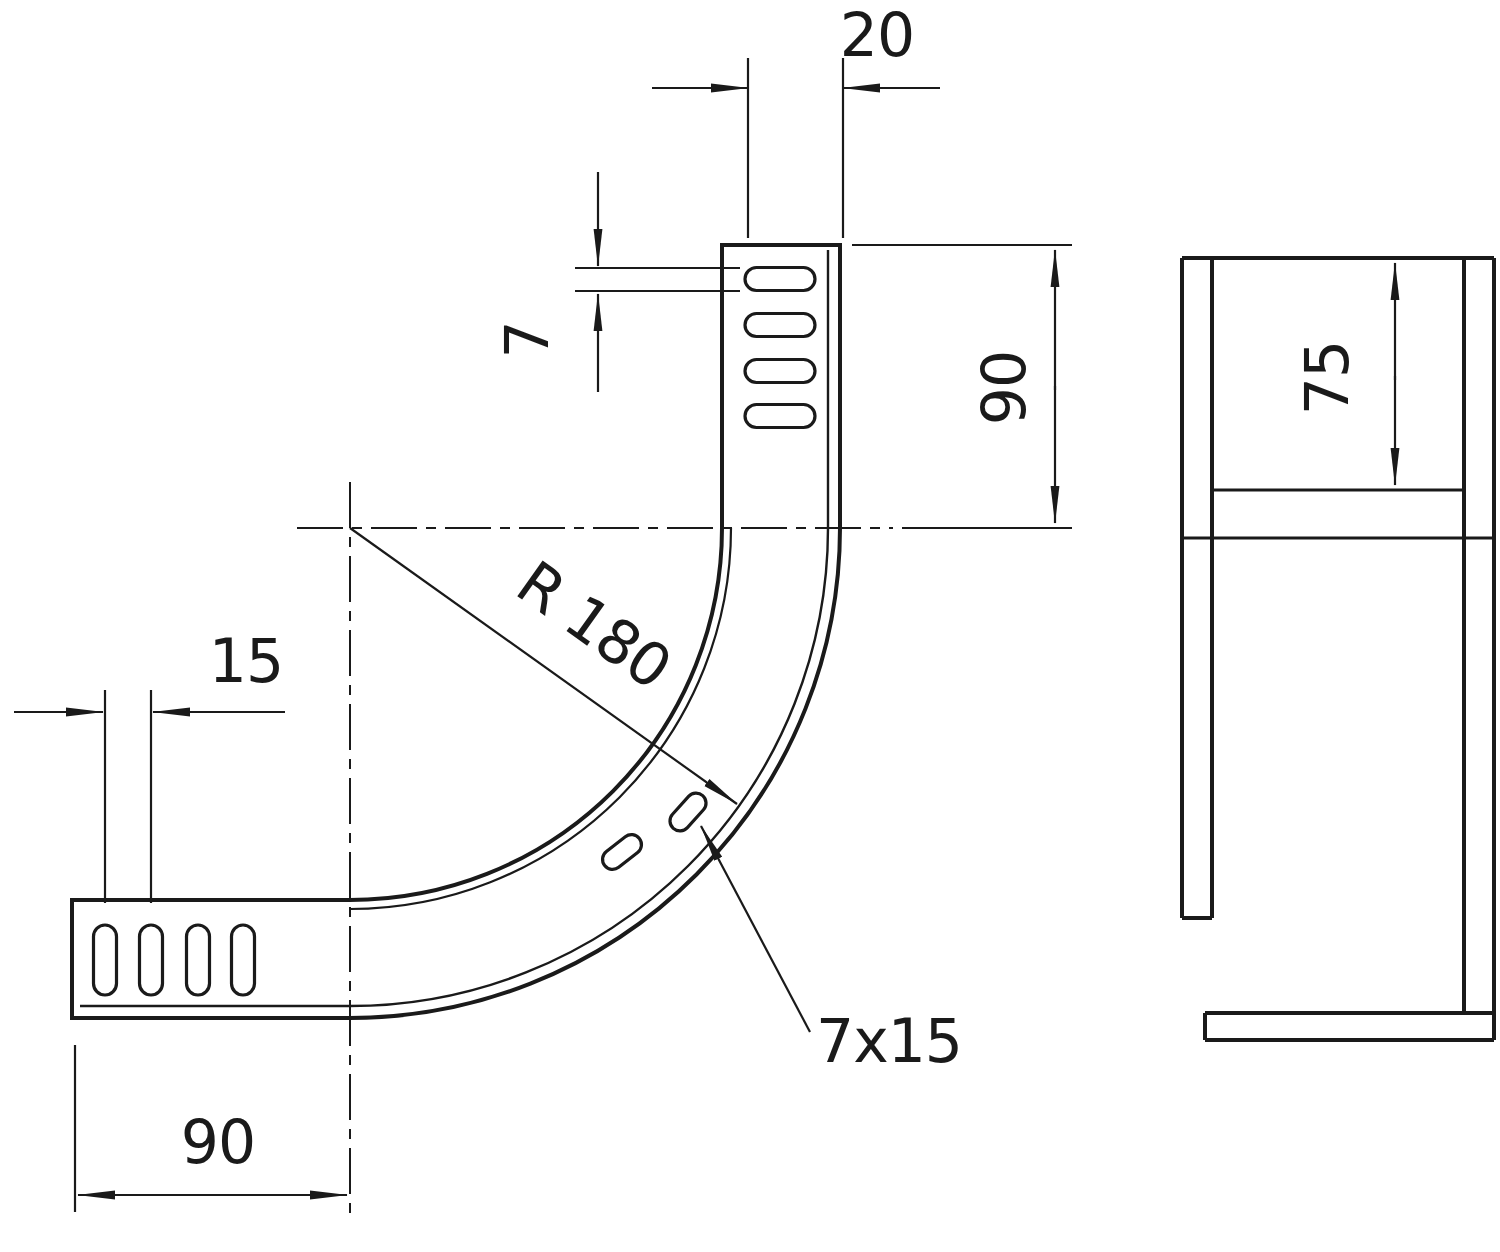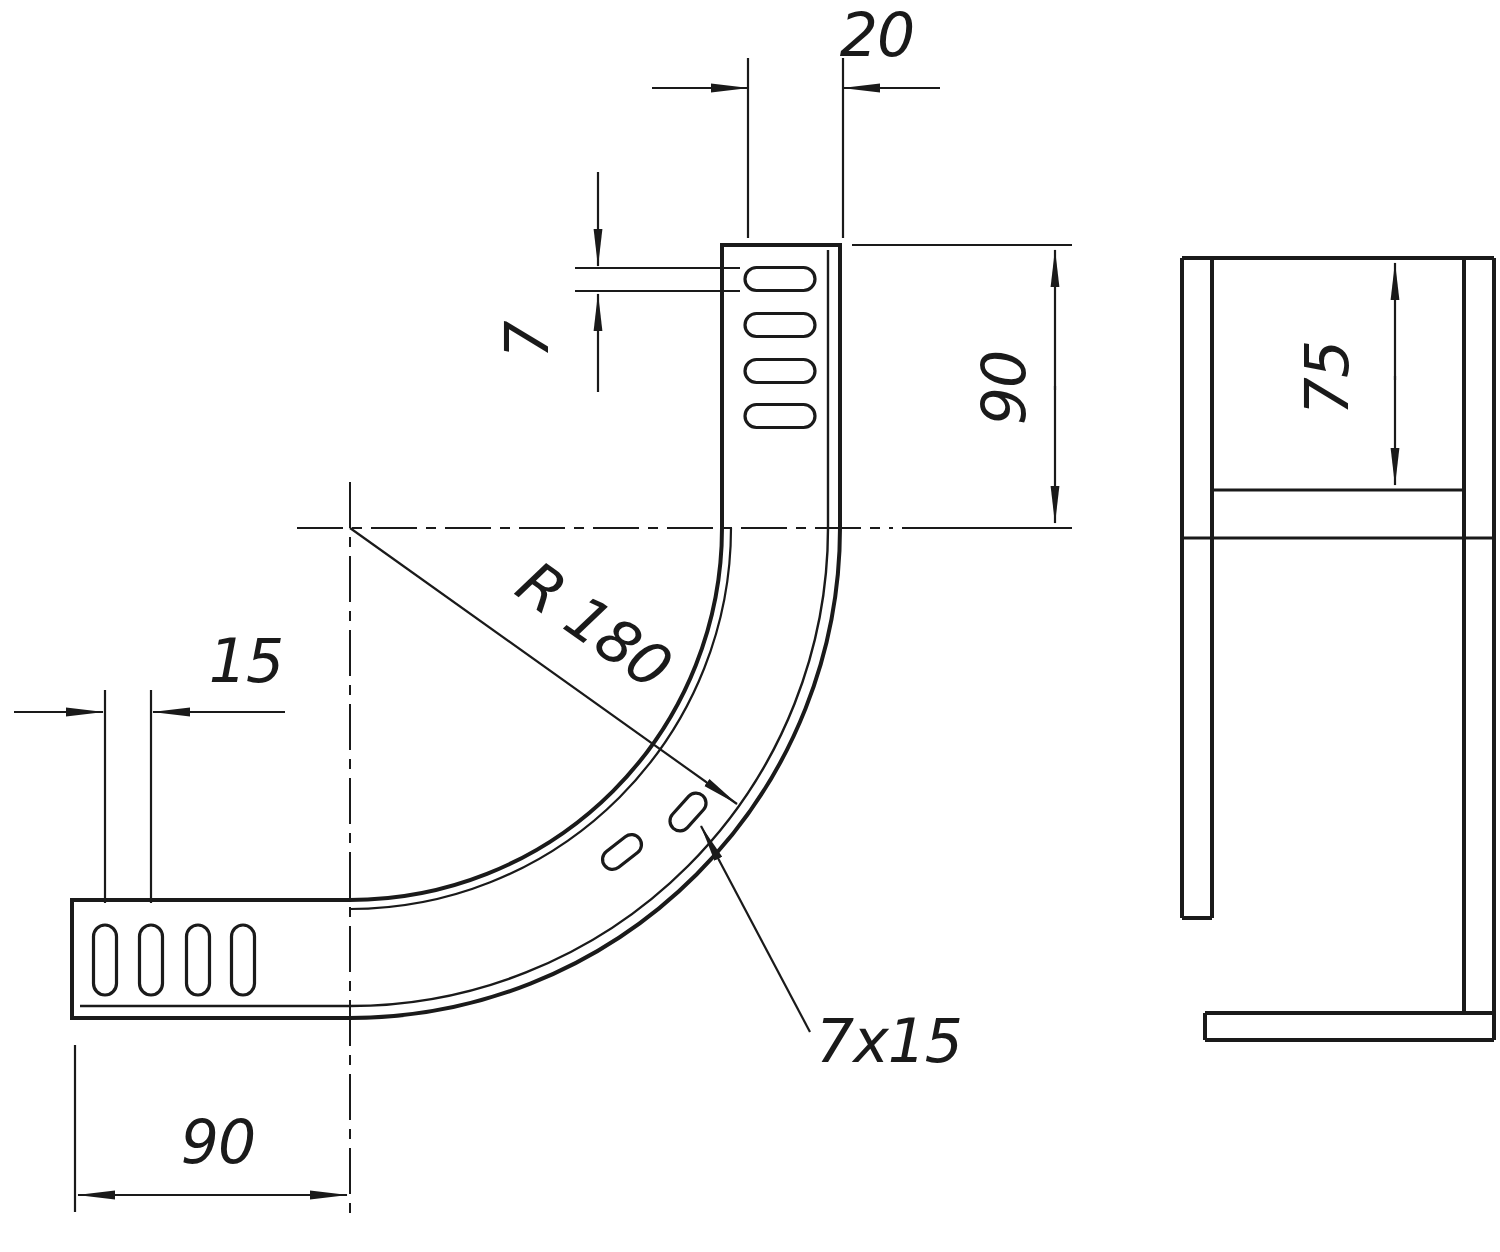--- a/index.html
+++ b/index.html
@@ -7,21 +7,20 @@
     padding: 0;
     background: #ffffff;
     font-family: "DejaVu Sans", sans-serif;
   }
   .canvas {
     position: relative;
     width: 1500px;
     height: 1252px;
     background: #ffffff;
     overflow: hidden;
-    font-style: italic;
   }
   svg text {
     font-family: "DejaVu Sans", sans-serif;
     font-size: 60px;
     fill: #1a1a1a;
     letter-spacing: -1px;
   }
 </style>
 </head>
 <body>

